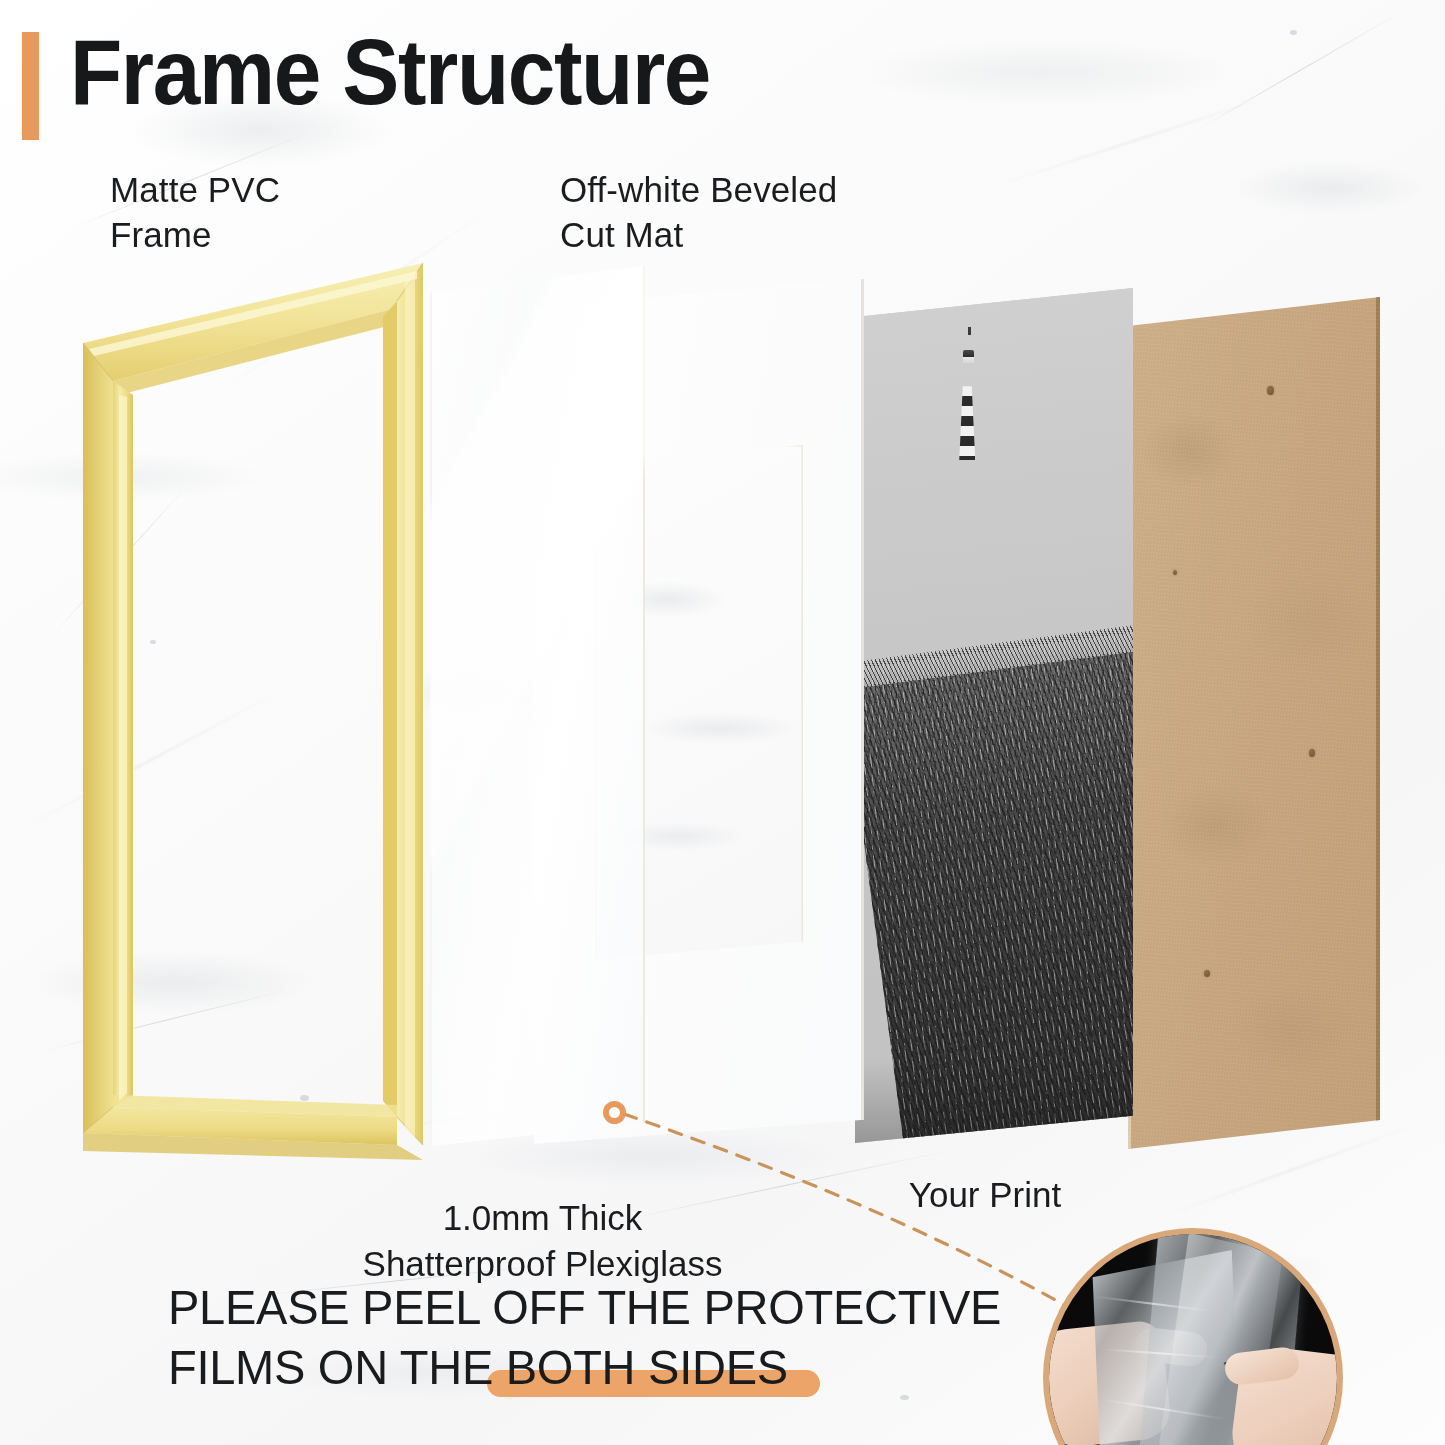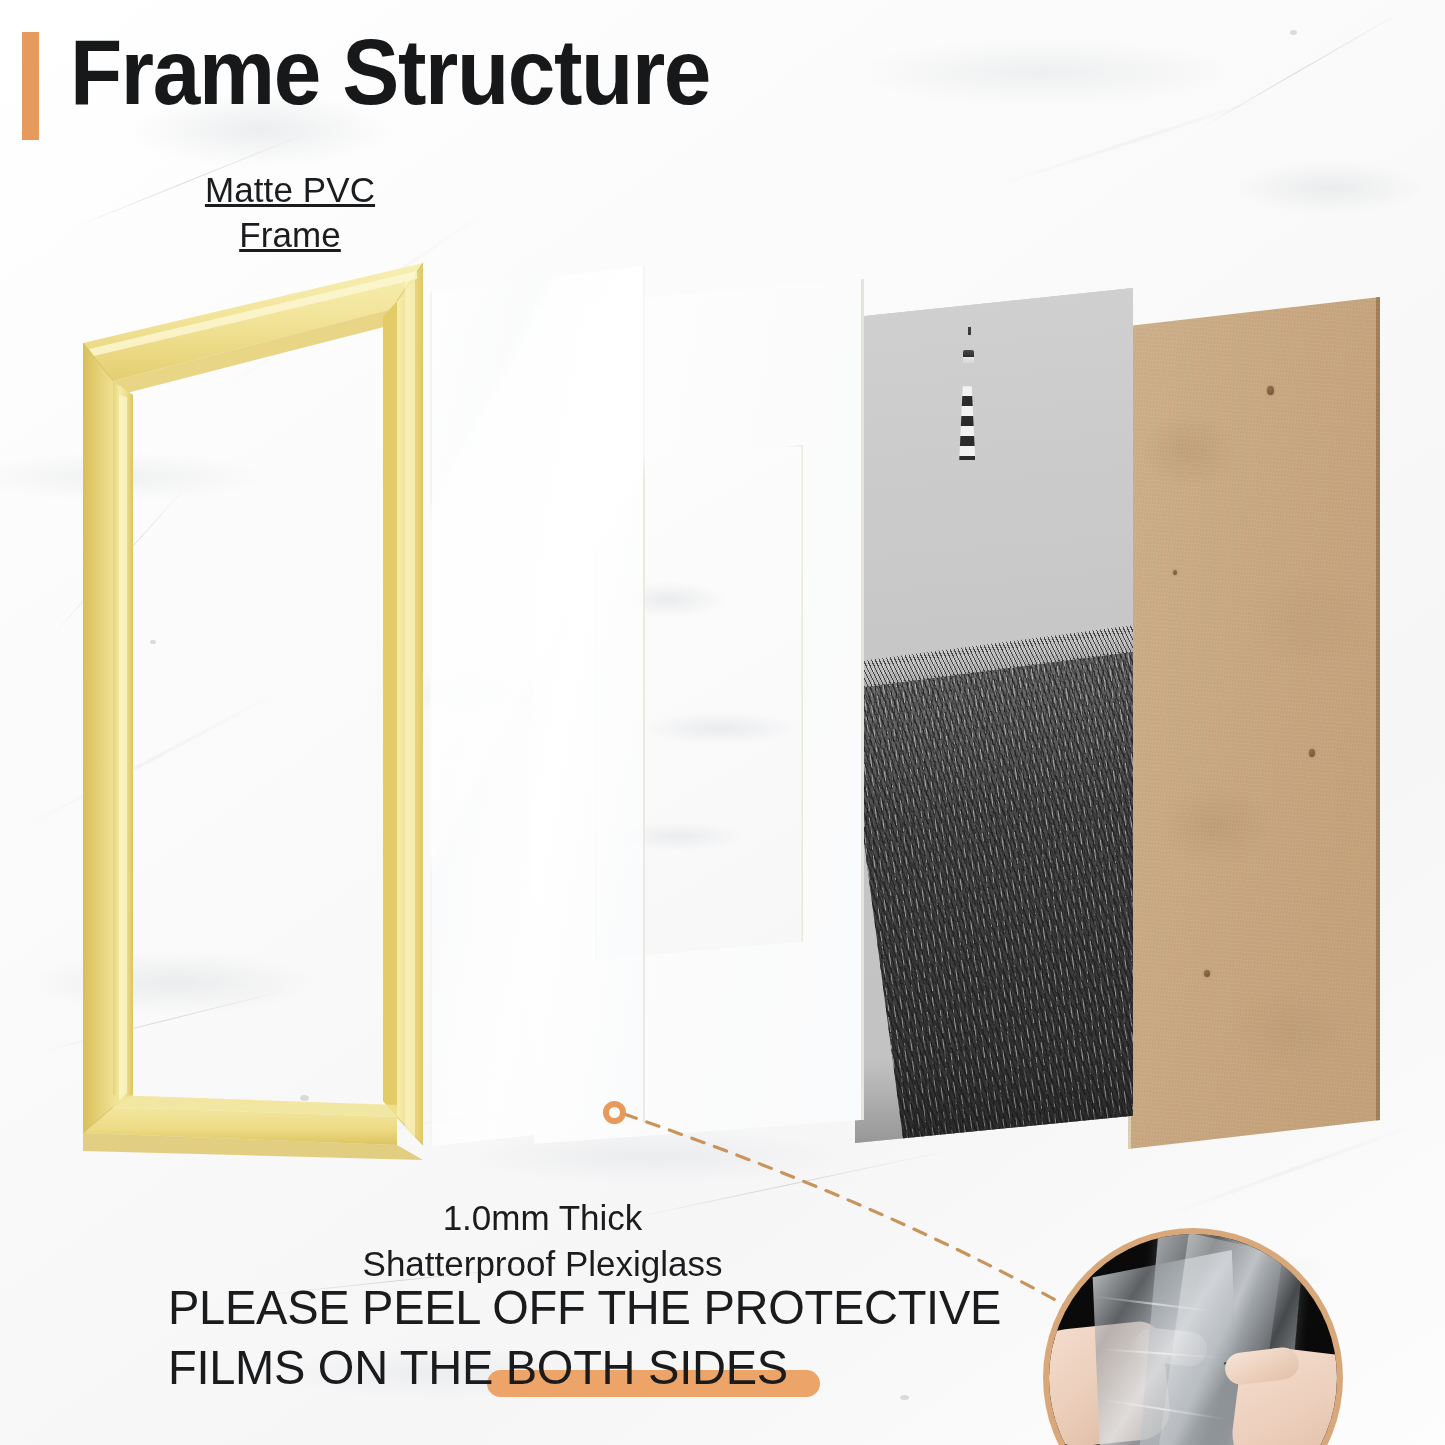--- a/index.html
+++ b/index.html
@@ -65,25 +65,24 @@
     transform: scaleX(.93);
     transform-origin: left top;
     white-space: nowrap;
   }
 
   
   .toplabel {
     position: absolute;
     font-size: 35px; line-height: 1.28;
     color: #1b1c1e;
-    text-align: center;
+    text-align: left;
     font-weight: 400;
     letter-spacing: .1px;
     white-space: pre-line;
-    text-decoration: underline;
   }
   #label-frame { left: 110px; top: 168px; width: 360px; }
   #label-mat   { left: 560px; top: 168px; width: 420px; }
   #label-mdf   { left: 1090px; top: 168px; width: 350px; }
 
   
   .layer { position: absolute; }
 
   
   #layer-frame { left: 75px; top: 255px; width: 370px; height: 905px; }
@@ -352,20 +351,22 @@
     <div class="speck" style="left:1290px;top:30px;  width:7px; height:5px;"></div>
     <div class="speck" style="left:150px; top:640px; width:6px; height:4px;"></div>
     <div class="speck" style="left:900px; top:1395px;width:9px; height:5px;"></div>
   </div>
 
   <div id="accent-bar"></div>
   <div id="page-title">Frame Structure</div>
 
   <div class="toplabel" id="label-frame">Matte PVC
 Frame</div>
+  <div class="toplabel" id="label-mat">Off-white Beveled
+Cut Mat</div>
 
   <div class="layer" id="layer-mdf">
     <div id="mdf-grain"></div>
     <div class="mdf-dot" style="left:55%; top:10.5%; width:7px; height:9px;"></div>
     <div class="mdf-dot" style="left:72%; top:53%;  width:6px; height:8px;"></div>
     <div class="mdf-dot" style="left:30%; top:79%;  width:6px; height:7px;"></div>
     <div class="mdf-dot" style="left:18%; top:32%;  width:4px; height:5px;"></div>
   </div>
 
   <div class="layer" id="layer-print">
@@ -438,20 +439,21 @@
       <line x1="322" y1="862" x2="348" y2="890" stroke="#cdb44d" stroke-width="1.2" opacity=".5"></line>
 
       <polygon points="14,94 342,16 342,24 19,101" fill="#fdf8d4" opacity=".8"></polygon>
       <polygon points="44,140 52,142 52,838 44,846" fill="#fbf5c8" opacity=".75"></polygon>
       <polygon points="330,28 340,16 340,884 330,874" fill="#fcf7cd" opacity=".6"></polygon>
     </svg>
   </div>
 
   <div class="botlabel" id="label-plexi">1.0mm Thick
 Shatterproof Plexiglass</div>
+  <div class="botlabel" id="label-print">Your Print</div>
 
   <svg id="callout-line">
     <path d="M 24 24 C 180 78, 330 140, 470 218" fill="none" stroke="#c9935c" stroke-width="3.2" stroke-dasharray="13 11" stroke-linecap="round"></path>
   </svg>
   <div id="callout-dot"></div>
 
   <div id="inset-circle">
     <div id="inset-clip">
       <div class="hand" id="hand-left"></div>
       <div class="hand finger-l" id="hand-left-thumb"></div>

